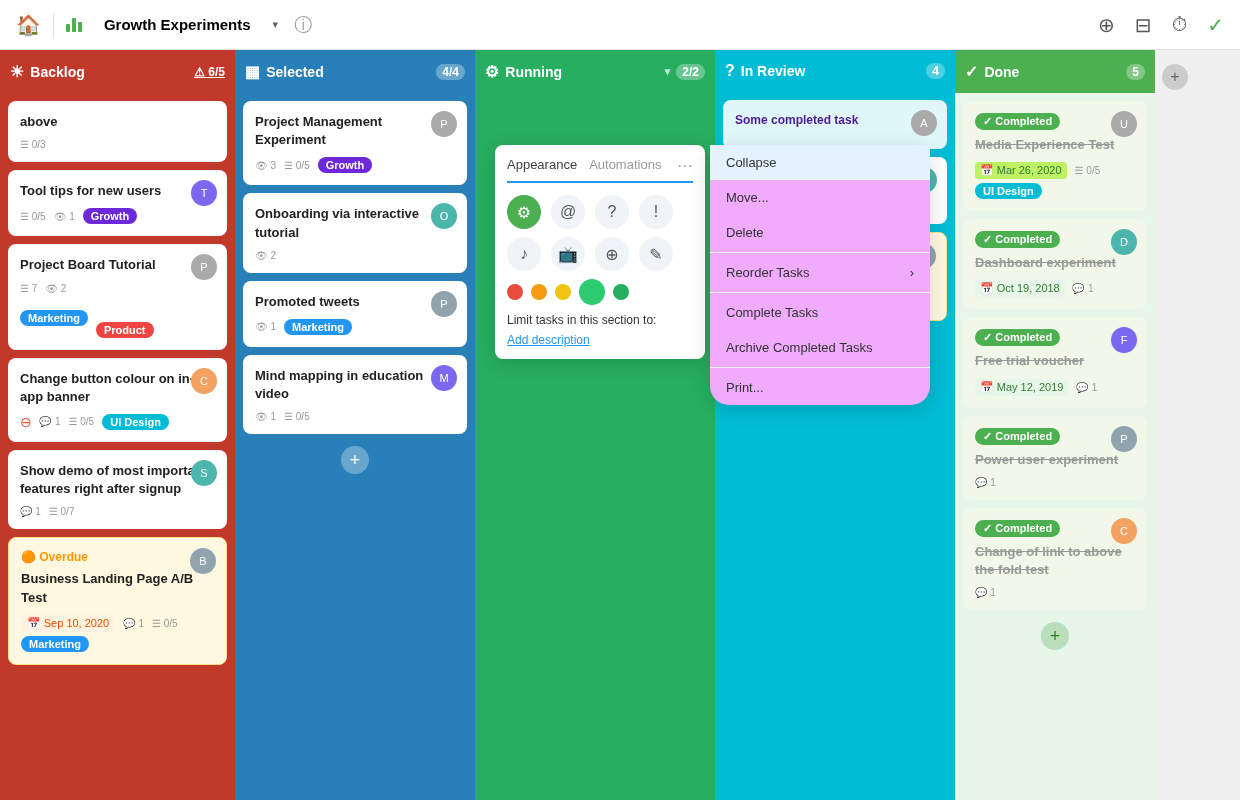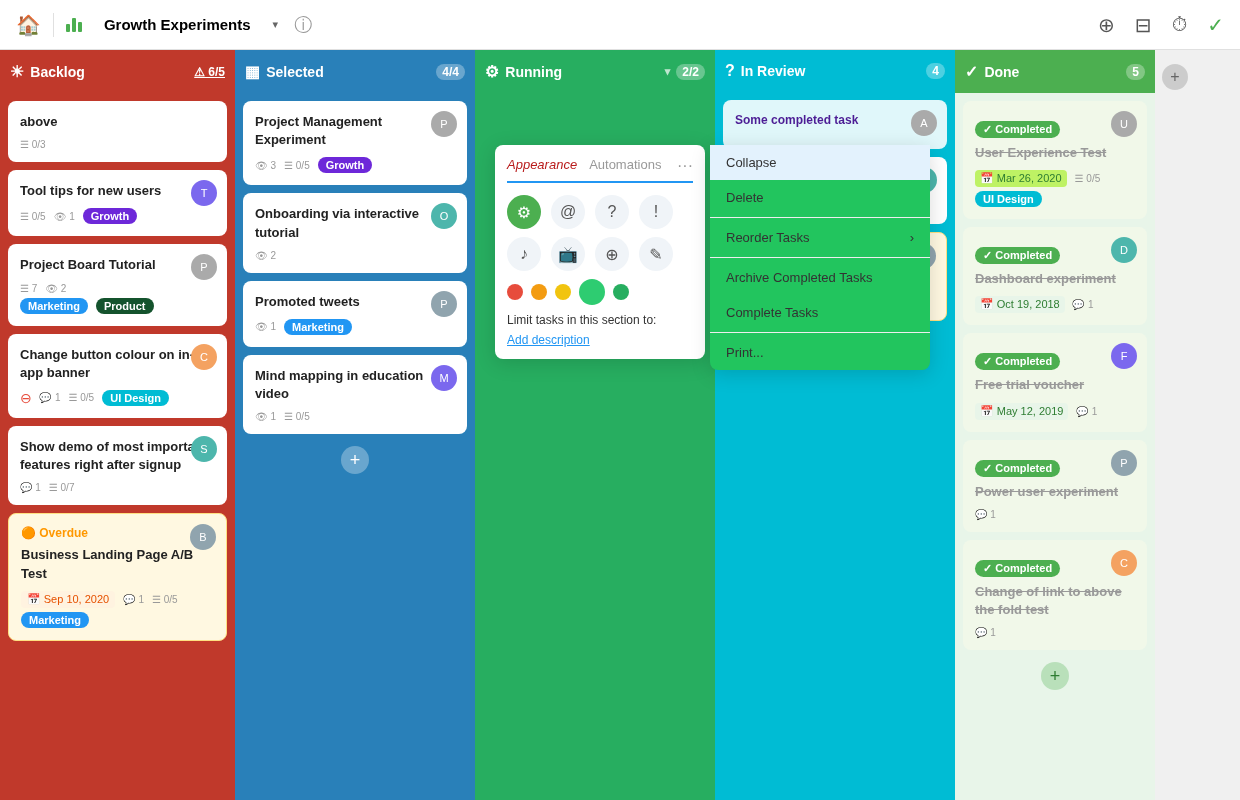--- a/index.html
+++ b/index.html
@@ -72,21 +72,21 @@
       background: #bbb; display: flex; align-items: center; justify-content: center;
       font-size: 11px; color: #fff; overflow: hidden;
     }
 
     .tag {
       font-size: 11px; font-weight: 600; padding: 2px 8px;
       border-radius: 10px; color: #fff;
     }
     .tag-growth { background: #6d28d9; }
     .tag-marketing { background: #2196f3; }
-    .tag-product { background: #14532d; color: #fff; }
+    .tag-product { background: #ef4444; color: #fff; margin-top: 24px; }
     .tag-uidesign { background: #00bcd4; }
 
     .meta-icon { font-size: 10px; color: #999; display: flex; align-items: center; gap: 2px; }
 
     .overdue-badge {
       display: flex; align-items: center; gap: 4px;
       color: #ff9800; font-size: 12px; font-weight: 600; margin-bottom: 6px;
     }
     .overdue-card { background: #fff8e1; border: 1px solid #ffe082; }
 
@@ -95,21 +95,20 @@
       font-size: 11px; padding: 2px 6px; border-radius: 4px;
     }
     .date-orange { background: #fff3e0; color: #e65100; }
     .date-red { background: #fff8e1; color: #e65100; }
 
     .completed-badge {
       display: flex; align-items: center; gap: 4px;
       background: #4caf50; color: #fff; font-size: 11px; font-weight: 600;
       padding: 2px 8px; border-radius: 10px; margin-bottom: 6px;
       width: fit-content;
-      margin-top: 8px;
     }
 
     .add-btn {
       display: flex; align-items: center; justify-content: center;
       width: 28px; height: 28px; background: rgba(255,255,255,0.3);
       border-radius: 50%; color: #fff; font-size: 18px; cursor: pointer;
       margin: 4px auto; border: none; flex-shrink: 0;
     }
 
     .plus-col {
@@ -119,39 +118,39 @@
     }
     .plus-col-btn {
       width: 26px; height: 26px; border-radius: 50%; background: #ccc;
       display: flex; align-items: center; justify-content: center;
       font-size: 16px; color: #666; cursor: pointer; border: none;
     }
 
     
     .dropdown-overlay {
       position: absolute; top: 95px; left: 495px; z-index: 100;
-      background: #22c55e; border-radius: 8px; box-shadow: 0 4px 20px rgba(0,0,0,0.15);
+      background: #f0abfc; border-radius: 19px; box-shadow: 0 4px 20px rgba(0,0,0,0.15);
       width: 220px;
     }
     .dropdown-item {
       padding: 10px 16px; font-size: 13px; color: #333;
       cursor: pointer; display: flex; align-items: center; justify-content: space-between;
     }
     .dropdown-item.active { background: #e3f2fd; }
     .dropdown-divider { height: 1px; background: #eee; margin: 2px 0; }
 
     
     .running-popup {
       position: absolute; top: 95px; left: 490px; z-index: 99;
       background: #fff; border-radius: 8px; box-shadow: 0 4px 20px rgba(0,0,0,0.15);
       width: 210px; padding: 12px;
     }
     .popup-tabs { display: flex; gap: 12px; margin-bottom: 12px; border-bottom: 2px solid #2196f3; padding-bottom: 6px; }
     .popup-tab { font-size: 13px; font-weight: 500; cursor: pointer; color: #999; }
-    .popup-tab.active { color: #b91c1c; font-style: italic; }
+    .popup-tab.active { color: #404040; }
     .popup-more { margin-left: auto; font-size: 16px; color: #999; cursor: pointer; }
     .popup-icons-row { display: flex; gap: 10px; margin-bottom: 8px; }
     .popup-icon-btn {
       width: 34px; height: 34px; border-radius: 50%; background: #f0f4f8;
       display: flex; align-items: center; justify-content: center;
       font-size: 16px; cursor: pointer; color: #555;
     }
     .popup-icon-btn.active { background: #4caf50; color: #fff; }
     .popup-color-row { display: flex; gap: 8px; align-items: center; margin: 8px 0; }
     .popup-dot { width: 16px; height: 16px; border-radius: 50%; cursor: pointer; }
@@ -368,21 +367,21 @@
       <div class="col-header">
         <span class="col-header-icon">✓</span>
         <span class="col-header-title">Done</span>
         <span class="col-header-count">5</span>
       </div>
       <div class="col-body">
 
         <div class="card" style="background:#f1f8e9;">
           <div class="card-avatar" style="background:#aaa">U</div>
           <div class="completed-badge">✓ Completed</div>
-          <div class="card-title strikethrough">User Experience Test</div>
+          <div class="card-title strikethrough">Media Experience Test</div>
           <div class="card-meta">
             <span class="date-badge" style="background:#bef264;color:#2e7d32;font-size:11px;padding:2px 5px;border-radius:4px;">📅 Mar 26, 2020</span>
             <span class="meta-icon">☰ 0/5</span>
           </div>
           <div class="card-meta" style="margin-top:4px">
             <span class="tag tag-uidesign">UI Design</span>
           </div>
         </div>
 
         <div class="card" style="background:#f1f8e9;">
@@ -460,33 +459,36 @@
     </div>
     <div class="popup-limit-text">Limit tasks in this section to:</div>
     <div class="popup-add-desc">Add description</div>
   </div>
 
   <div class="dropdown-overlay" style="top:95px;left:710px;">
     <div class="dropdown-item active">
       <span>Collapse</span>
     </div>
     <div class="dropdown-item">
+      <span>Move...</span>
+    </div>
+    <div class="dropdown-item">
       <span>Delete</span>
     </div>
     <div class="dropdown-divider"></div>
     <div class="dropdown-item">
       <span>Reorder Tasks</span>
       <span>›</span>
     </div>
     <div class="dropdown-divider"></div>
     <div class="dropdown-item">
+      <span>Complete Tasks</span>
+    </div>
+    <div class="dropdown-item">
       <span>Archive Completed Tasks</span>
     </div>
-    <div class="dropdown-item">
-      <span>Complete Tasks</span>
-    </div>
     <div class="dropdown-divider"></div>
     <div class="dropdown-item">
       <span>Print...</span>
     </div>
   </div>
 
 </div>
 
 </body></html>

